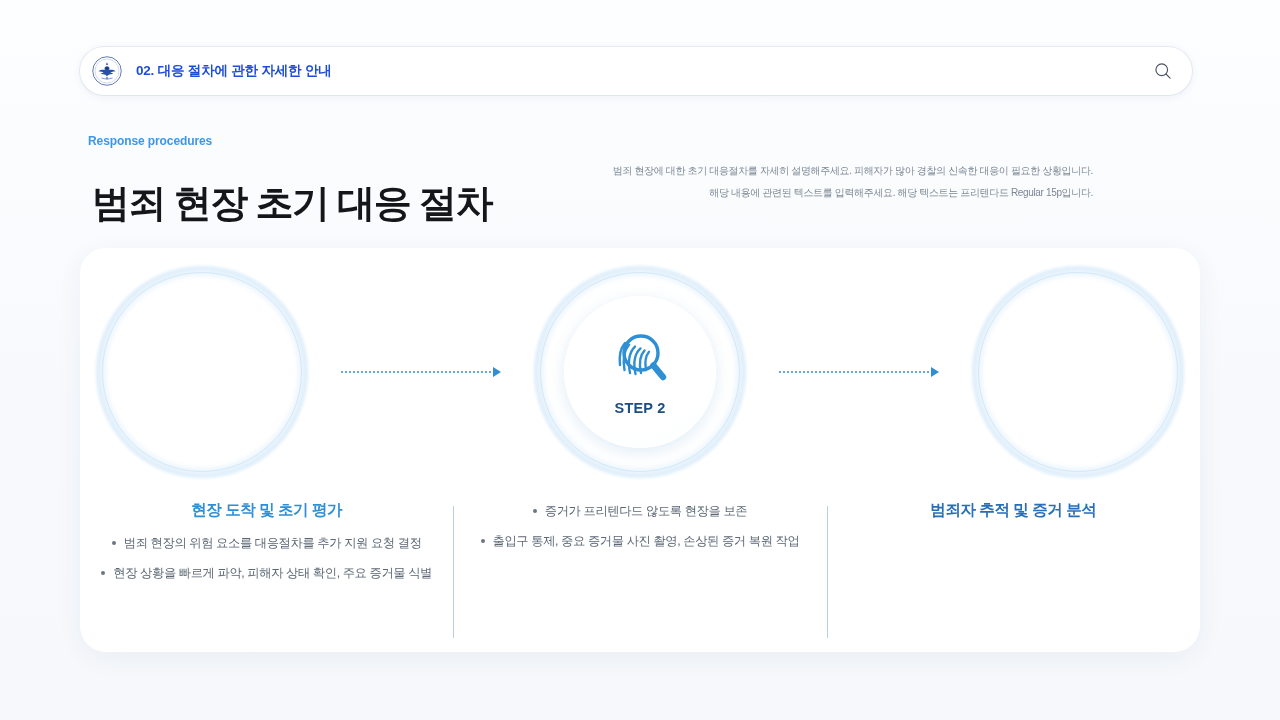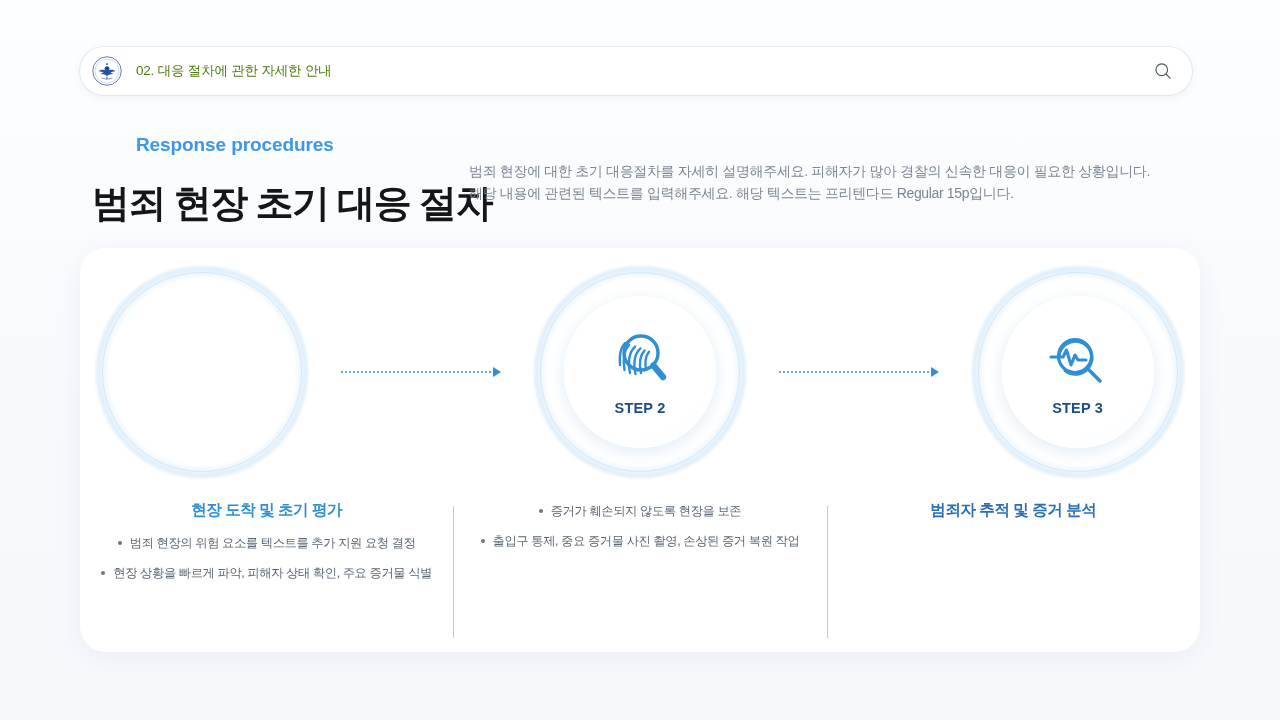--- a/index.html
+++ b/index.html
@@ -47,66 +47,66 @@
     flex: 0 0 30px;
     border-radius: 50%;
     background: #ffffff;
     display: flex;
     align-items: center;
     justify-content: center;
     margin-right: 14px;
   }
   .header-title {
     font-size: 13.5px;
-    font-weight: 400;
-    color: #4d7c0f;
+    font-weight: 700;
+    color: #1d4ed8;
     letter-spacing: -0.2px;
     white-space: nowrap;
   }
   .header-spacer { flex: 1 1 auto; }
   .search-icon-wrap {
     width: 26px;
     height: 26px;
     display: flex;
     align-items: center;
     justify-content: center;
     cursor: pointer;
   }
 
   
   .eyebrow {
     position: absolute;
     left: 88px;
     top: 134px;
-    font-size: 19px;
+    font-size: 12px;
     font-weight: 700;
     color: #3d97e8;
     letter-spacing: -0.1px;
-    margin-left: 48px;
   }
   .main-title {
     position: absolute;
     left: 92px;
     top: 155px;
     font-size: 38px;
     font-weight: 700;
     color: #14161a;
     letter-spacing: -1.6px;
     line-height: 1.25;
     white-space: nowrap;
   }
   .intro-copy {
     position: absolute;
-    left: 469px;
+    left: 493px;
     top: 160px;
     width: 600px;
-    font-size: 14px;
+    font-size: 10px;
     line-height: 22px;
     color: #7b8794;
     letter-spacing: -0.35px;
+    text-align: right;
   }
   .intro-copy p { margin: 0; white-space: nowrap; }
 
   
   .card {
     position: absolute;
     left: 80px;
     top: 248px;
     width: 1120px;
     height: 404px;
@@ -342,48 +342,37 @@
       </div>
 
       <div class="connector">
         <div class="dots"></div>
         <div class="arrow-head"></div>
       </div>
 
       <div class="step-node">
         <div class="glow-ring"></div>
         <div class="glow-ring-2"></div>
-        <div class="inner-circle">
-          <div class="step-icon">
-            <svg width="66" height="58" viewBox="0 0 66 58" aria-hidden="true">
-              <path d="M14 26 a16.5 16.5 0 1 1 6 14.5" fill="none" stroke="#2f8fd4" stroke-width="3.2" stroke-linecap="round"></path>
-              <circle cx="30" cy="26" r="16.5" fill="none" stroke="#2f8fd4" stroke-width="3.2"></circle>
-              <line x1="42" y1="38" x2="55" y2="51" stroke="#2f8fd4" stroke-width="3.6" stroke-linecap="round"></line>
-              <path d="M6 27 h12 l3.5-7 4.5 15 4-10 3 5 h8" fill="none" stroke="#2f8fd4" stroke-width="3.1" stroke-linecap="round" stroke-linejoin="round"></path>
-            </svg>
-          </div>
-          <div class="step-label">STEP 3</div>
-        </div>
       </div>
 
     </div>
 
     <div class="details">
 
       <div class="detail-col">
         <div class="detail-title">현장 도착 및 초기 평가</div>
         <ul class="bullets">
-          <li class="bullet-row">범죄 현장의 위험 요소를 텍스트를 추가 지원 요청 결정</li>
+          <li class="bullet-row">범죄 현장의 위험 요소를 대응절차를 추가 지원 요청 결정</li>
           <li class="bullet-row">현장 상황을 빠르게 파악, 피해자 상태 확인, 주요 증거물 식별</li>
         </ul>
       </div>
 
       <div class="detail-col">
         <ul class="bullets">
-          <li class="bullet-row">증거가 훼손되지 않도록 현장을 보존</li>
+          <li class="bullet-row">증거가 프리텐다드 않도록 현장을 보존</li>
           <li class="bullet-row">출입구 통제, 중요 증거물 사진 촬영, 손상된 증거 복원 작업</li>
         </ul>
       </div>
 
       <div class="detail-col">
         <div class="detail-title navy">범죄자 추적 및 증거 분석</div>
       </div>
 
     </div>
   </div>

